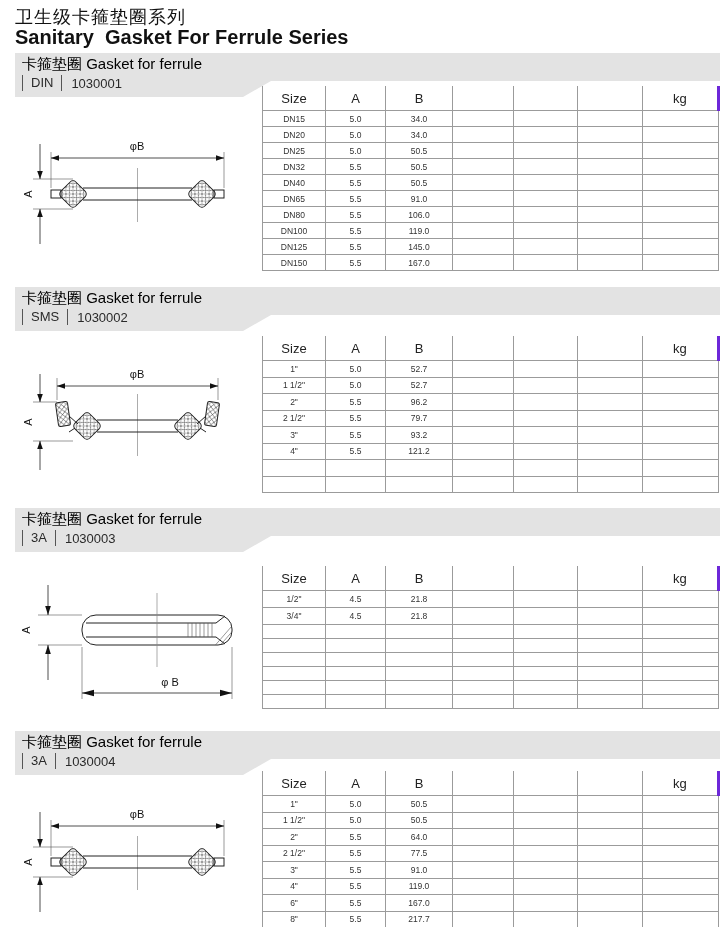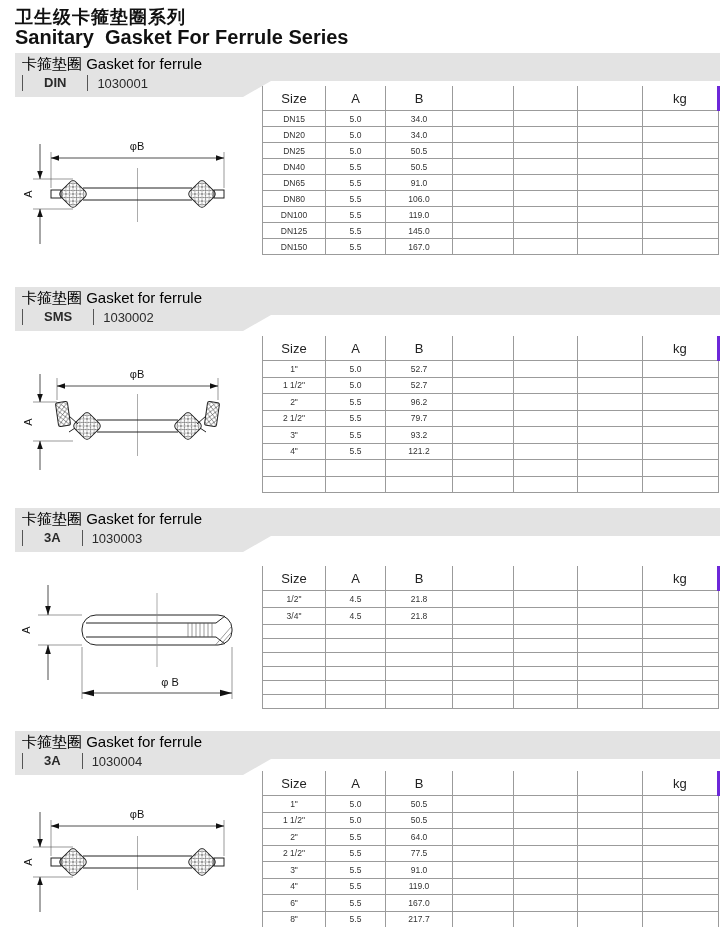--- a/index.html
+++ b/index.html
@@ -1,27 +1,27 @@
 <!DOCTYPE html>
 <html><head>
 <meta charset="utf-8">
 <style>
   html,body{margin:0;padding:0;background:#fff;}
   .page{position:relative;width:720px;height:927px;background:#ffffff;overflow:hidden;
         font-family:"Liberation Sans",sans-serif;color:#1a1a1a;}
 
-  .title-zh{position:absolute;left:15px;top:5px;font-size:18px;font-weight:bold;color:#111;letter-spacing:1px;}
+  .title-zh{position:absolute;left:15px;top:5px;font-size:18px;font-weight:normal;color:#111;letter-spacing:1px;}
   .title-en{position:absolute;left:15px;top:26px;font-size:20px;font-weight:bold;color:#111;white-space:pre;}
 
   .banner{position:absolute;left:15px;width:705px;height:44px;background:#e3e3e3;
           clip-path:polygon(0 0,100% 0,100% 28px,256px 28px,228px 44px,0 44px);
           box-sizing:border-box;padding:2px 0 0 7px;}
   .bh{font-size:15px;color:#000000;line-height:18px;}
   .bcode{font-size:13px;color:#2a2a2a;margin-top:1px;height:18px;display:flex;align-items:center;}
-  .std{border-left:1px solid #555;border-right:1px solid #555;padding:1px 21px;display:inline-block;line-height:14px;font-weight:bold;}
+  .std{border-left:1px solid #555;border-right:1px solid #555;padding:1px 8px;display:inline-block;line-height:14px;}
   .code{margin-left:9px;}
 
   .twrap{position:absolute;left:262px;width:456px;}
   table.spec{border-collapse:collapse;table-layout:fixed;width:456px;padding-left:20px;}
   table.spec th{font-weight:normal;font-size:13px;color:#222;height:22px;text-align:center;
                 border-left:1px solid #9b9b9b;border-bottom:1px solid #9b9b9b;vertical-align:middle;}
   table.spec th:last-child{border-right:4px solid #6d28d9;}
   table.spec td{font-size:8.5px;color:#333;text-align:center;vertical-align:middle;
                 border-left:1px solid #9b9b9b;border-bottom:1px solid #9b9b9b;overflow:hidden;white-space:nowrap;}
   table.spec td:last-child{border-right:1px solid #9b9b9b;}
@@ -125,20 +125,29 @@
             <td>5.0</td>
             <td>34.0</td>
             <td></td>
             <td></td>
             <td></td>
             <td></td>
           </tr>
           <tr>
             <td>DN25</td>
             <td>5.0</td>
+            <td>50.5</td>
+            <td></td>
+            <td></td>
+            <td></td>
+            <td></td>
+          </tr>
+          <tr>
+            <td>DN32</td>
+            <td>5.5</td>
             <td>50.5</td>
             <td></td>
             <td></td>
             <td></td>
             <td></td>
           </tr>
           <tr>
             <td>DN40</td>
             <td>5.5</td>
             <td>50.5</td>

